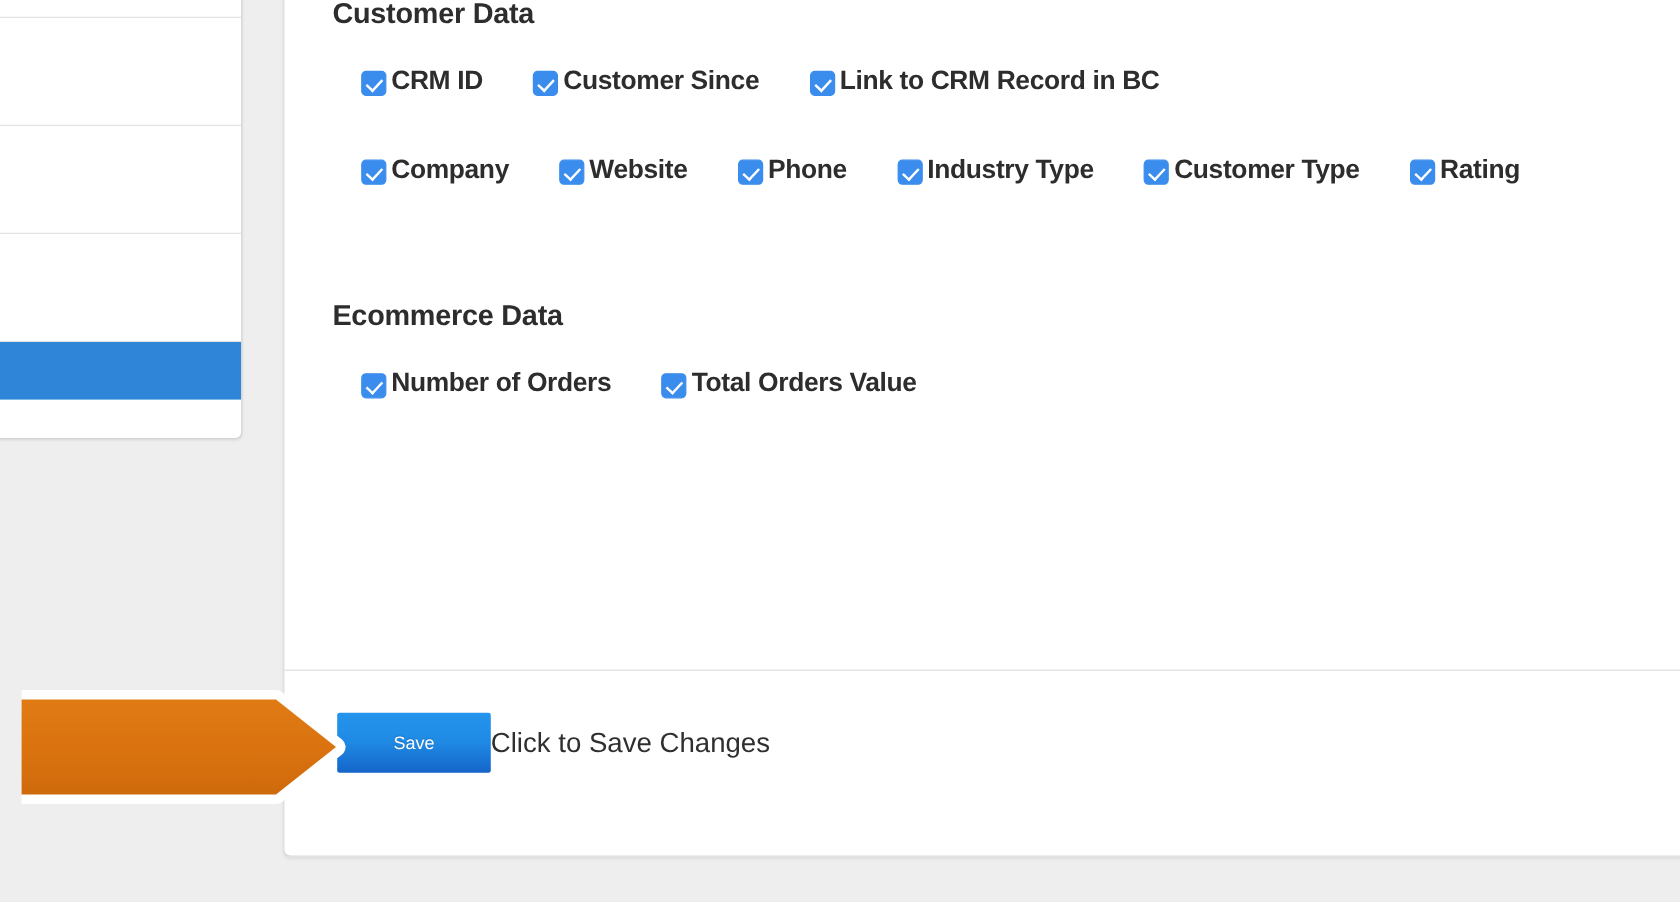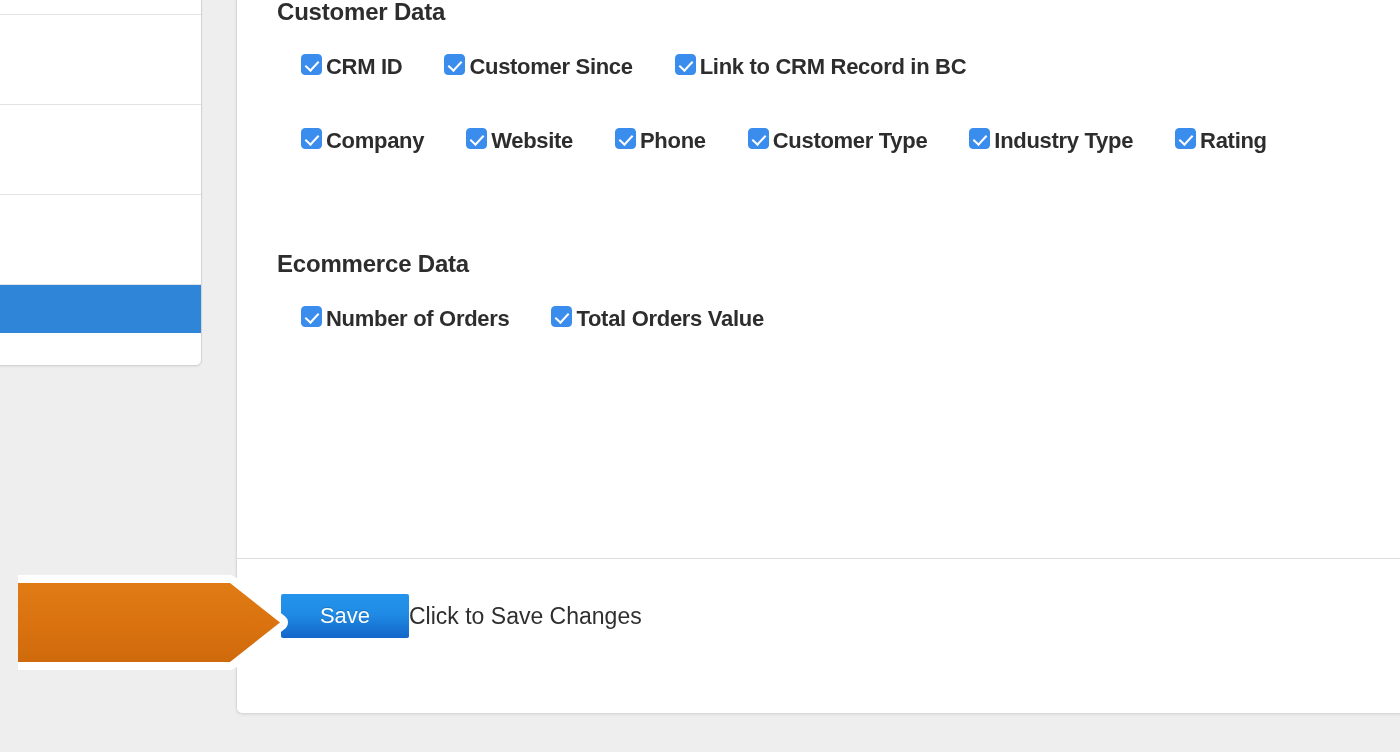--- a/index.html
+++ b/index.html
@@ -85,21 +85,21 @@
     align-items: center;
     flex-wrap: nowrap;
     margin-bottom: 48px;
     padding-left: 24px;
     white-space: nowrap;
   }
   .checkbox-row.last { margin-bottom: 0; }
 
   .cb-item {
     display: inline-flex;
-    align-items: flex-start;
+    align-items: flex-end;
     margin-right: 42px;
     cursor: pointer;
   }
 
   .cb-box {
     width: 21px;
     height: 21px;
     min-width: 21px;
     border-radius: 4px;
     position: relative;
@@ -147,27 +147,27 @@
   .save-bar {
     position: absolute;
     top: 636px;
     left: 44px;
     display: flex;
     align-items: center;
   }
 
   .save-button {
     width: 128px;
-    height: 44px;
+    height: 50px;
     border: none;
     border-radius: 2px;
     background: linear-gradient(to bottom, #2494ec 0%, #1f8ae4 48%, #1565c9 100%);
     color: #ffffff;
     font-family: "Liberation Sans", sans-serif;
-    font-size: 22px;
+    font-size: 15px;
     font-weight: normal;
     cursor: pointer;
     text-shadow: 0 -1px 0 rgba(0,0,0,0.18);
   }
 
   .save-hint {
     font-size: 23px;
     color: #2f2f2f;
     white-space: nowrap;
   }
@@ -230,25 +230,25 @@
       <label class="cb-item">
         <span class="cb-box checked"></span>
         <span class="cb-label">Website</span>
       </label>
       <label class="cb-item">
         <span class="cb-box checked"></span>
         <span class="cb-label">Phone</span>
       </label>
       <label class="cb-item">
         <span class="cb-box checked"></span>
+        <span class="cb-label">Industry Type</span>
+      </label>
+      <label class="cb-item">
+        <span class="cb-box checked"></span>
         <span class="cb-label">Customer Type</span>
-      </label>
-      <label class="cb-item">
-        <span class="cb-box checked"></span>
-        <span class="cb-label">Industry Type</span>
       </label>
       <label class="cb-item">
         <span class="cb-box checked"></span>
         <span class="cb-label">Rating</span>
       </label>
     </div>
 
     <div class="checkbox-row">
     </div>
 

